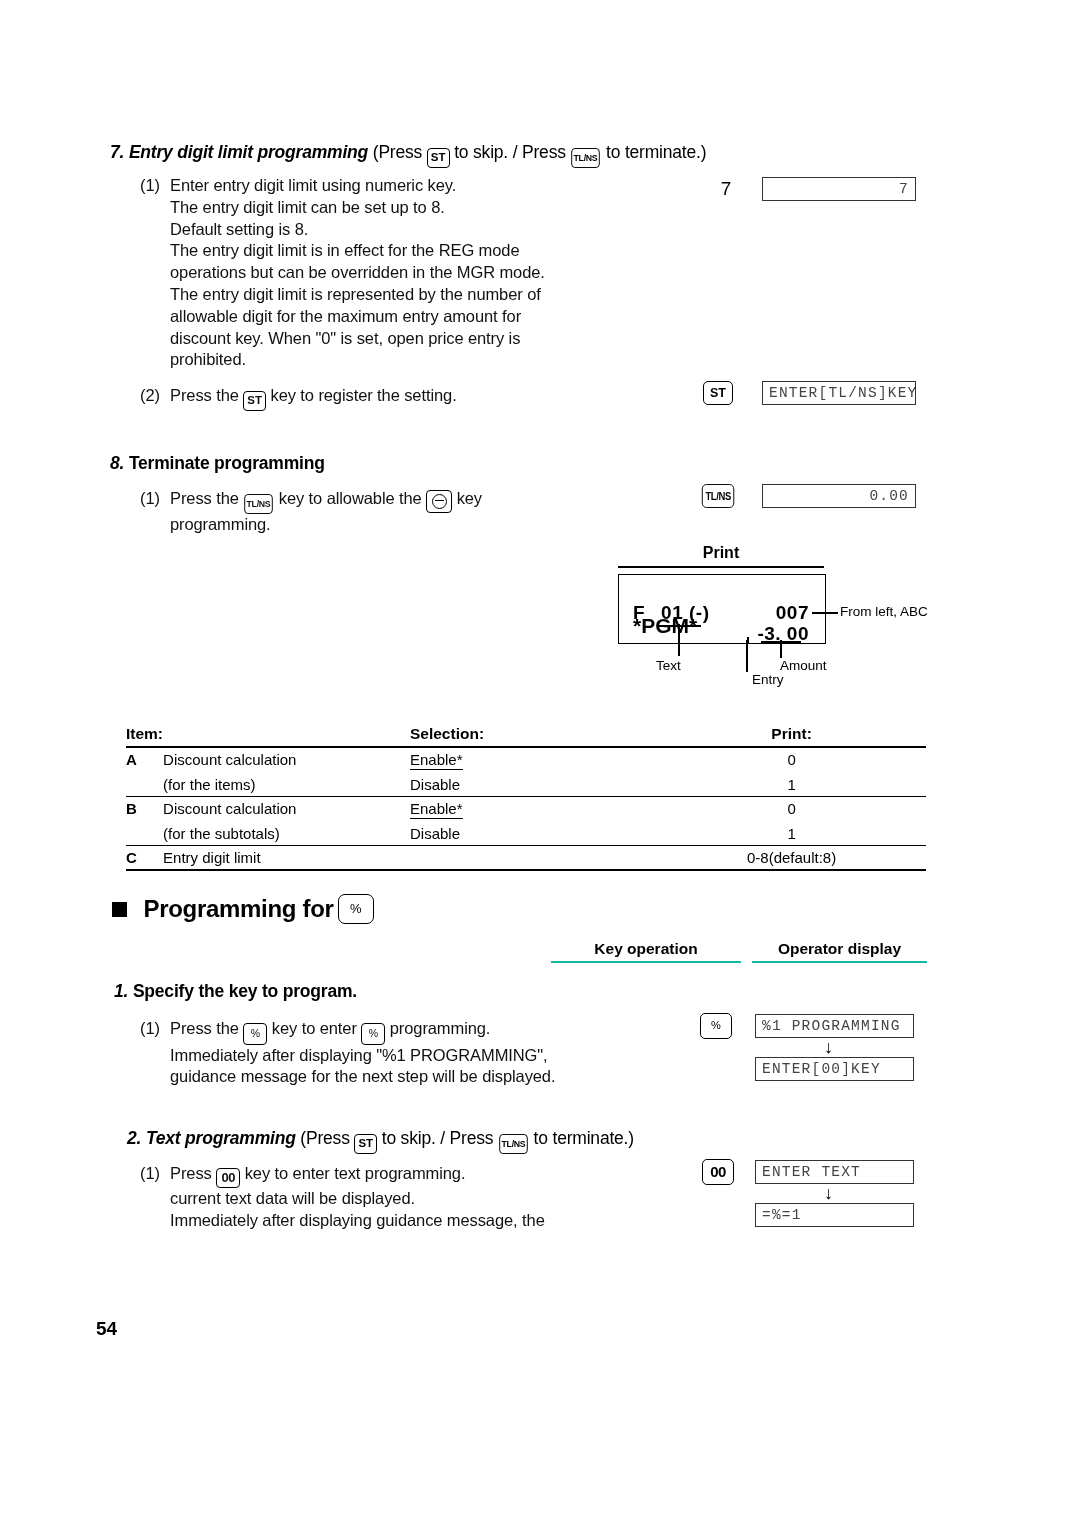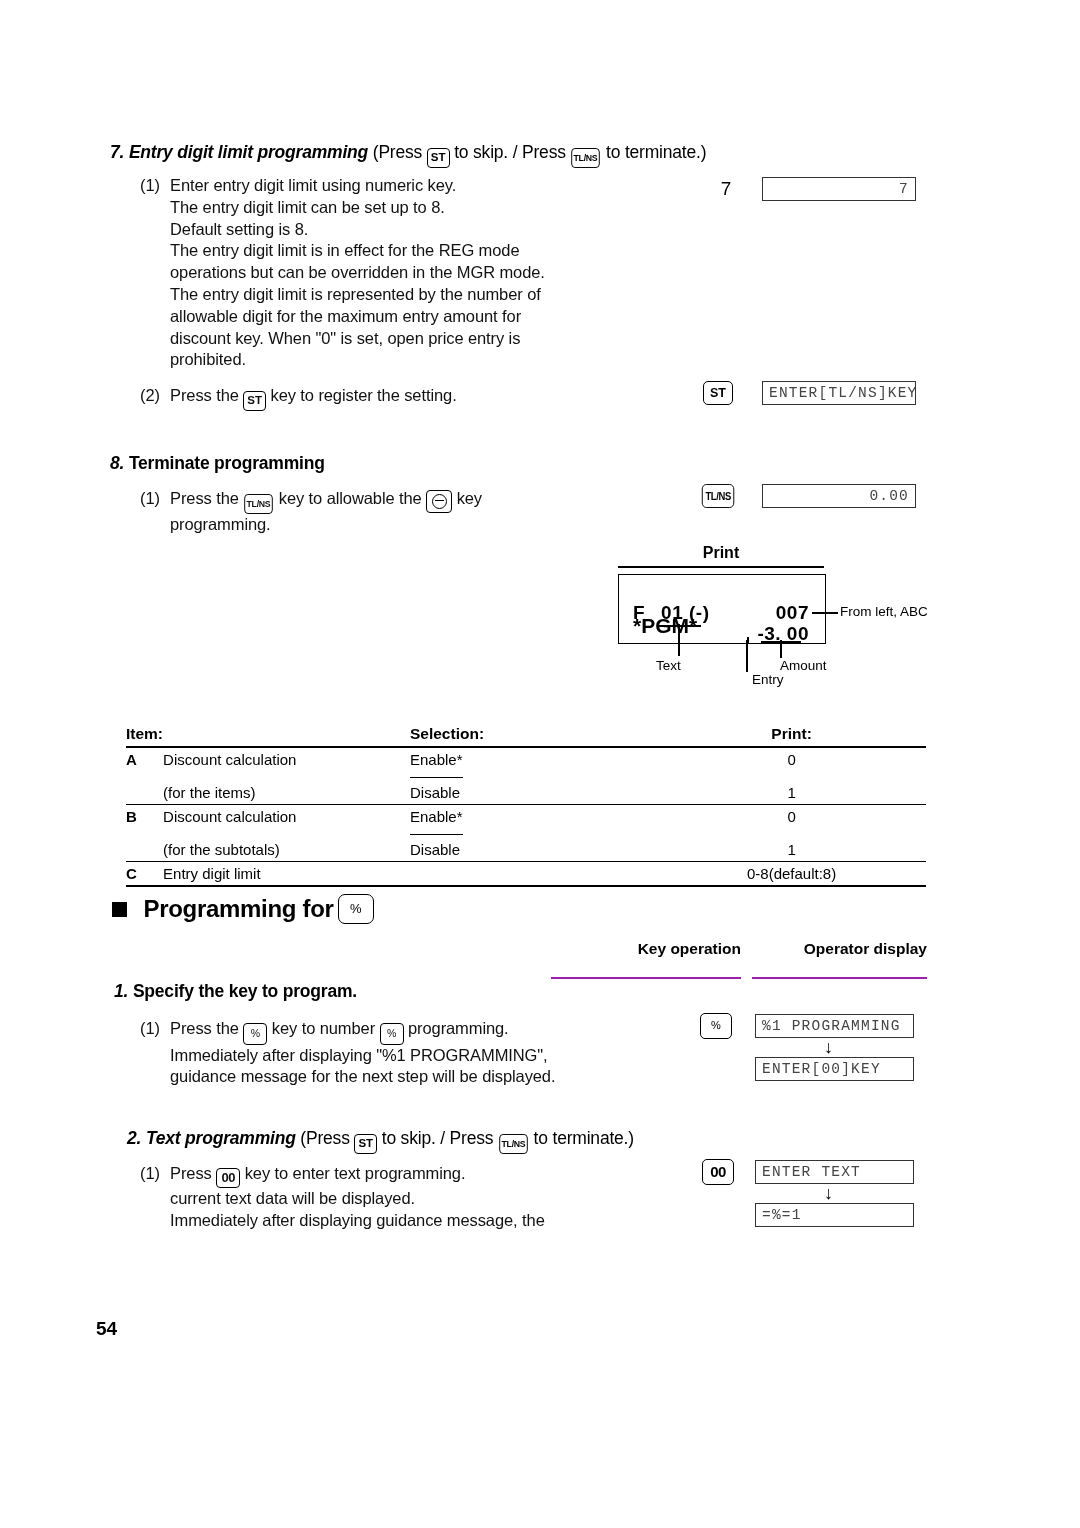--- a/index.html
+++ b/index.html
@@ -195,29 +195,29 @@
     vertical-align: top;
     white-space: nowrap;
   }
   .col-letter { width: 26px; font-weight: bold; }
   .col-item   { width: 254px; }
   .col-sel    { width: 258px; }
   .col-print  { width: 280px; text-align: center; }
   .rule-heavy { border-bottom: 2.2px solid #000; }
   .rule-thin  { border-bottom: 1.1px solid #000; }
   .rule-none  { border-bottom: 0; }
-  .sel-underline { display: inline-block; border-bottom: 1.1px solid #000; padding-bottom: 9px; }
+  .sel-underline { display: inline-block; border-bottom: 1.1px solid #000; padding-bottom: 1px; }
 
   
   .col-head {
     font-size: 15.5px;
     font-weight: bold;
-    text-align: right;
-    border-bottom: 2px solid #a21caf;
-    padding-bottom: 19px;
+    text-align: center;
+    border-bottom: 2px solid #14b8a6;
+    padding-bottom: 3px;
   }
   .bullet-sq {
     display: inline-block;
     width: 15px;
     height: 15px;
     background: #000;
     vertical-align: 0px;
   }
   .page-num {
     font-size: 19px;
@@ -383,21 +383,21 @@
     <span class="num" data-name="section-p1-number">1.</span>
     <span style="font-style:normal;" data-name="section-p1-title">Specify the key to program.</span>
   </div>
 
   <div class="abs body-text" style="left:140px; top:1018px; width:560px;" data-name="section-p1-step1">
     <div style="display:flex;">
       <span style="width:30px; flex:none;" data-name="step-marker">(1)</span>
       <span>
         <span data-name="step-text-before">Press the</span>
         <span class="key pct" data-name="percent-key-icon">%</span>
-        <span data-name="step-text-middle">key to number</span>
+        <span data-name="step-text-middle">key to enter</span>
         <span class="key pct" data-name="percent-key-icon">%</span>
         <span data-name="step-text-after">programming.</span>
       </span>
     </div>
     <div style="padding-left:30px;" data-name="step-line">Immediately after displaying "%1 PROGRAMMING",</div>
     <div style="padding-left:30px;" data-name="step-line">guidance message for the next step will be displayed.</div>
   </div>
 
   <div class="abs" style="left:700px; top:1013px;" data-name="key-operation-percent">
     <span class="op-key pct" data-name="percent-key-icon">%</span>

